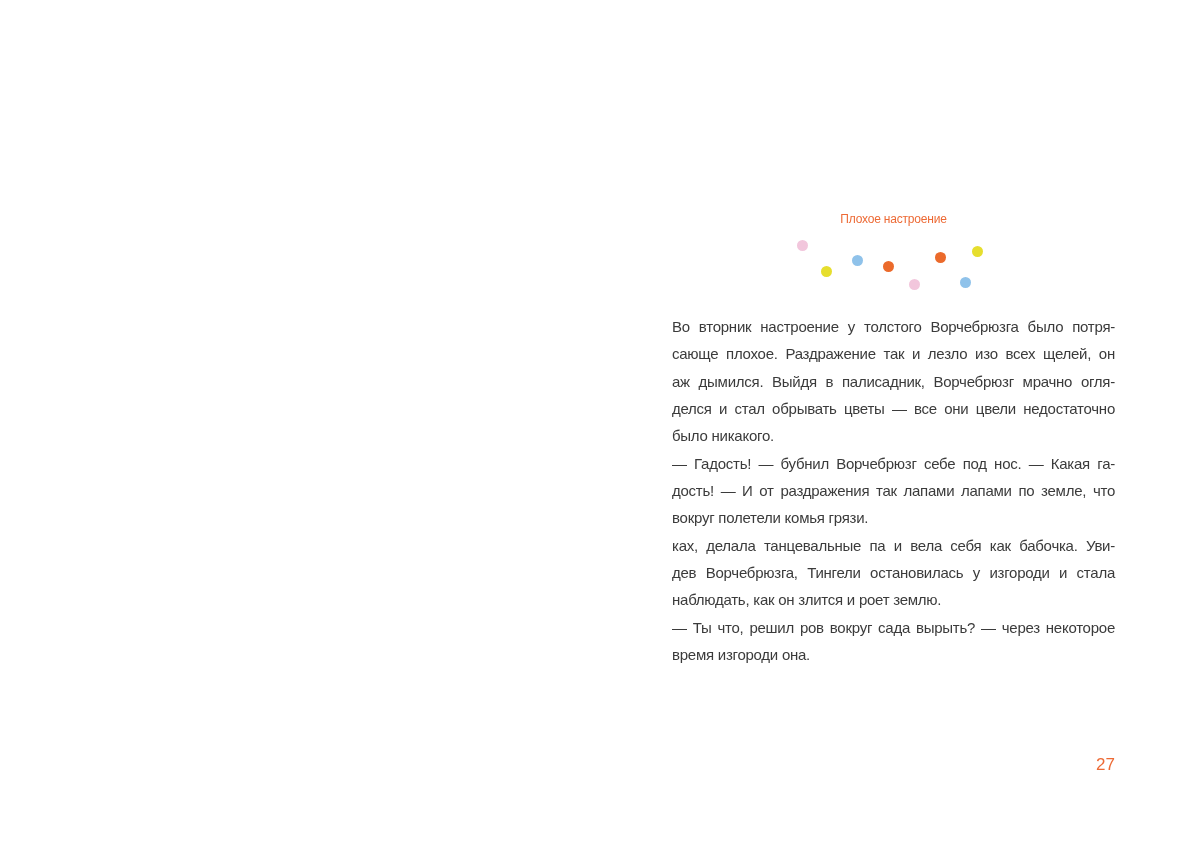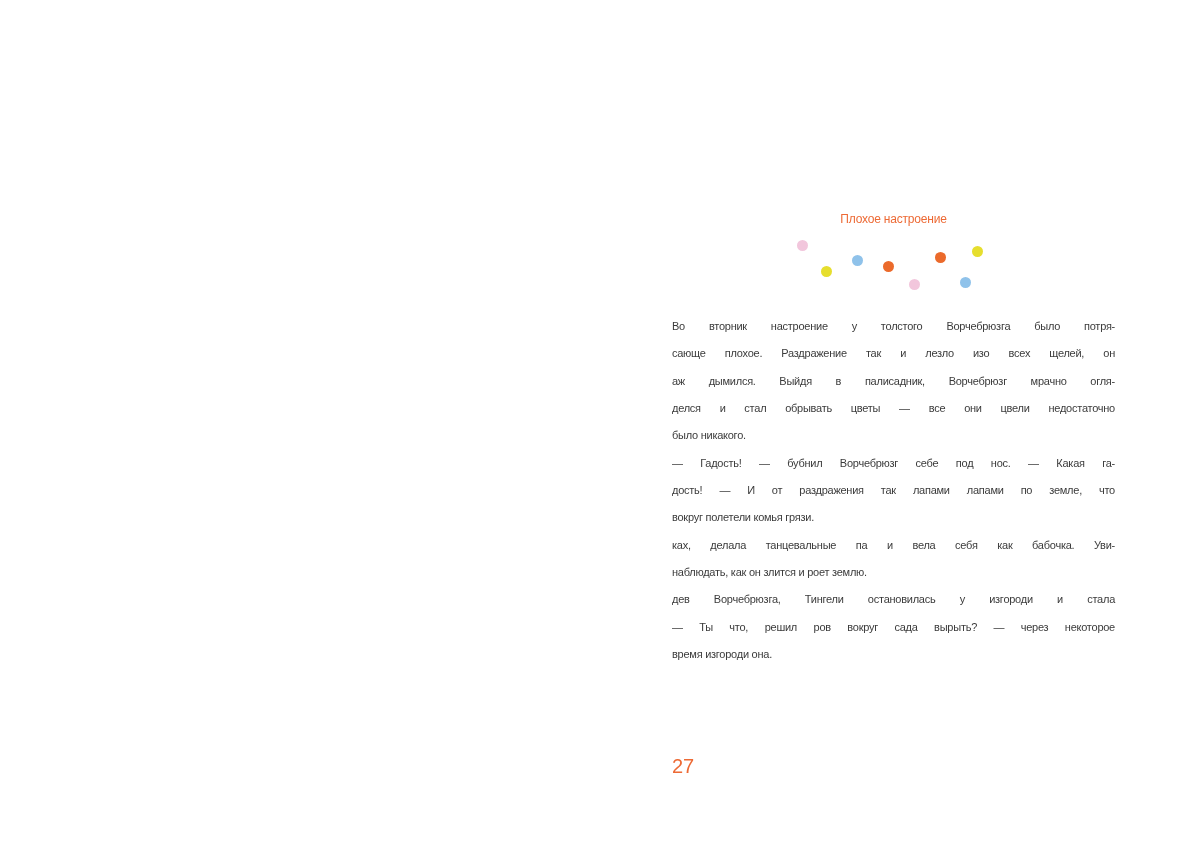--- a/index.html
+++ b/index.html
@@ -50,43 +50,43 @@
   .dot.d4 { left: 883px; top: 261px; }
   .dot.d5 { left: 909px; top: 279px; }
   .dot.d6 { left: 935px; top: 252px; }
   .dot.d7 { left: 960px; top: 277px; }
   .dot.d8 { left: 972px; top: 246px; }
   .body-text {
     position: absolute;
     left: 672px;
     top: 313px;
     width: 443px;
-    font-size: 11px;
+    font-size: 15px;
     letter-spacing: -0.25px;
     line-height: 27.35px;
     color: #3B3B3B;
   }
   .line {
     text-align: justify;
     text-align-last: justify;
     white-space: nowrap;
   }
   .line.end {
     text-align-last: left;
   }
   .line.indent {
     padding-left: 17px;
   }
   .page-number {
     position: absolute;
     left: 672px;
     top: 755px;
     width: 443px;
-    text-align: left;
-    font-size: 20px;
+    text-align: right;
+    font-size: 17px;
     color: #ED6A35;
   }
 </style>
 </head>
 <body>
 
 <div class="page">
 
   <h1 class="chapter-title" style="color: rgb(237, 106, 53);">Плохое настроение</h1>
 
@@ -104,21 +104,21 @@
   <div class="body-text" style="color: rgb(59, 59, 59);">
     <div class="line">Во вторник настроение у толстого Ворчебрюзга было потря-</div>
     <div class="line">сающе плохое. Раздражение так и лезло изо всех щелей, он</div>
     <div class="line">аж дымился. Выйдя в палисадник, Ворчебрюзг мрачно огля-</div>
     <div class="line">делся и стал обрывать цветы — все они цвели недостаточно</div>
     <div class="line end">было никакого.</div>
     <div class="line">— Гадость! — бубнил Ворчебрюзг себе под нос. — Какая га-</div>
     <div class="line">дость! — И от раздражения так лапами лапами по земле, что</div>
     <div class="line end">вокруг полетели комья грязи.</div>
     <div class="line">ках, делала танцевальные па и вела себя как бабочка. Уви-</div>
+    <div class="line">дев Ворчебрюзга, Тингели остановилась у изгороди и стала</div>
     <div class="line end">наблюдать, как он злится и роет землю.</div>
-    <div class="line">дев Ворчебрюзга, Тингели остановилась у изгороди и стала</div>
     <div class="line">— Ты что, решил ров вокруг сада вырыть? — через некоторое</div>
     <div class="line end">время изгороди она.</div>
   </div>
 
   <div class="page-number" style="color: rgb(237, 106, 53);">27</div>
 
 </div>
 
 </body></html>

